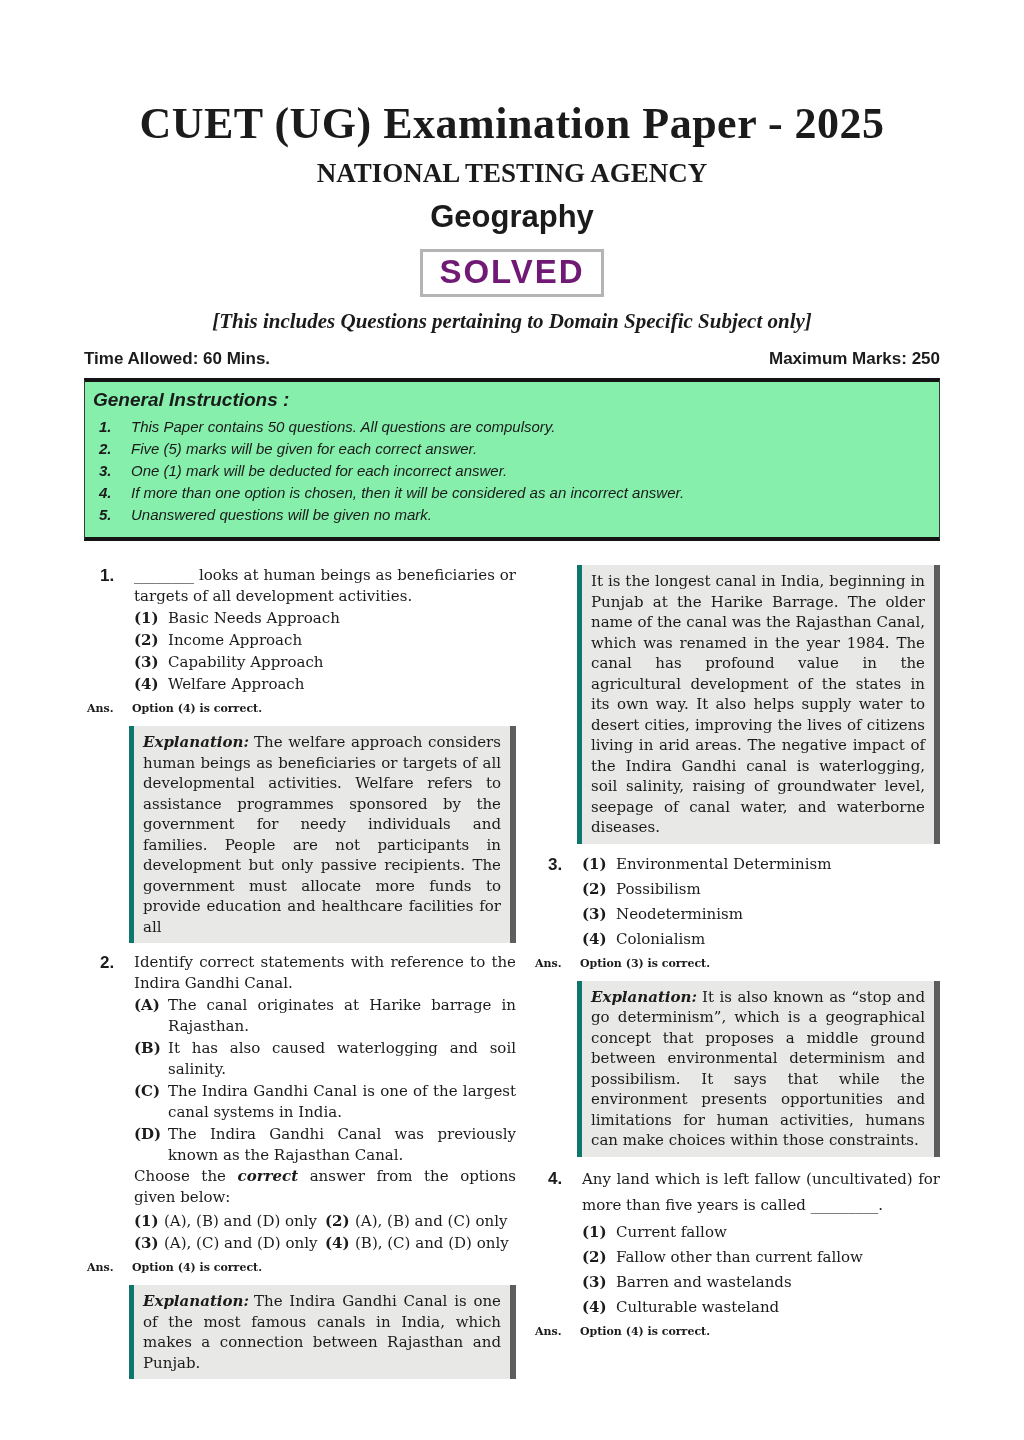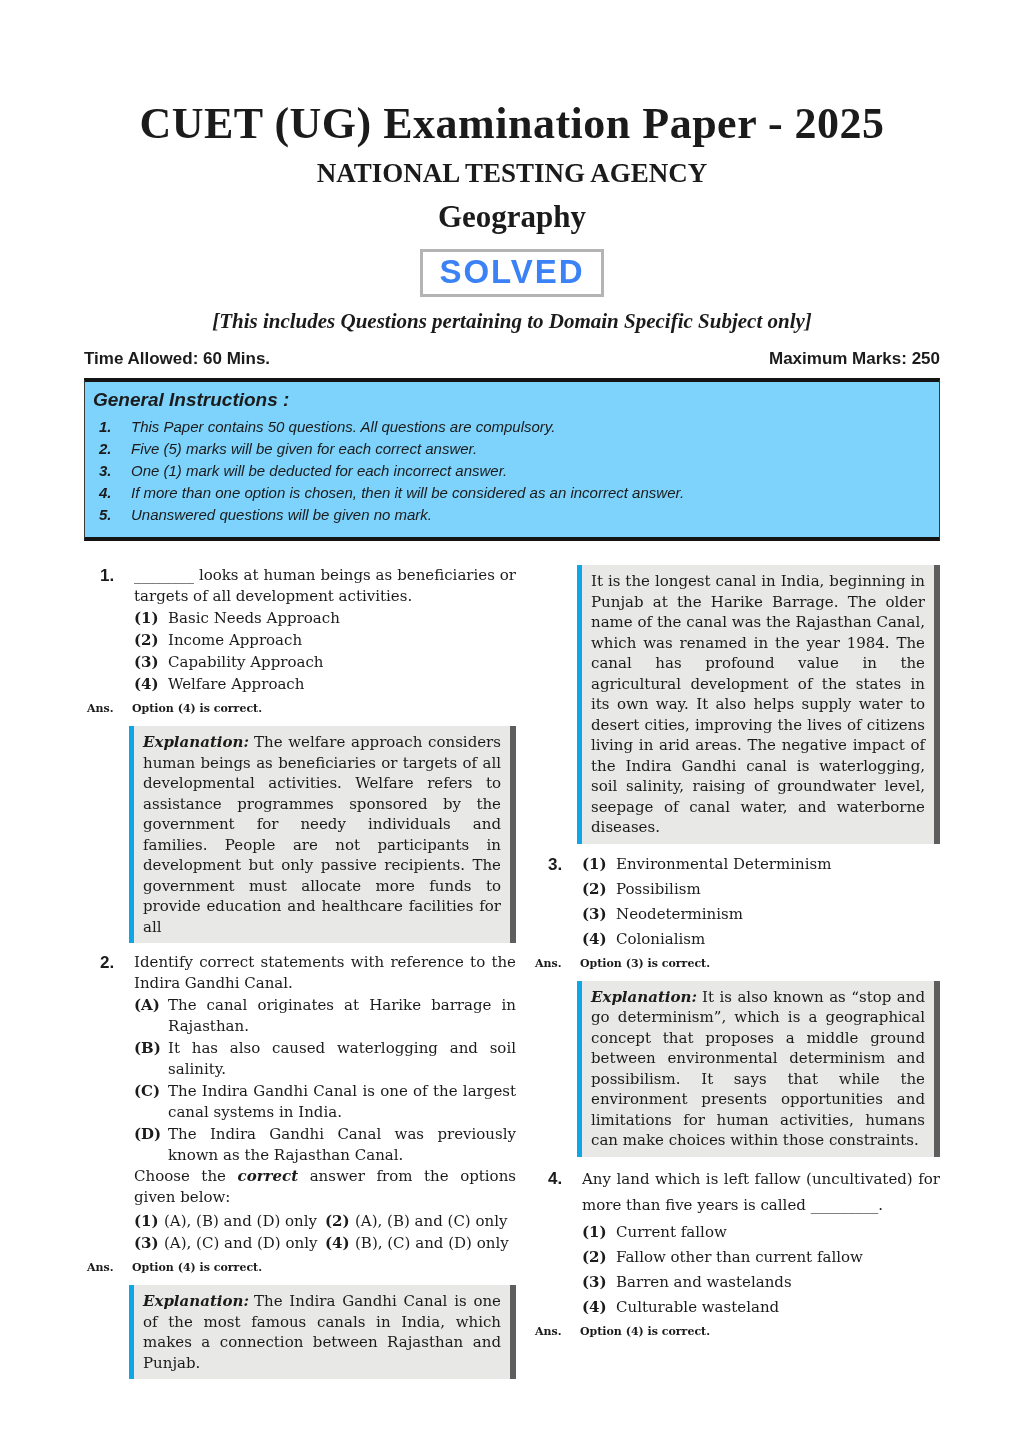--- a/index.html
+++ b/index.html
@@ -12,40 +12,40 @@
   
   .title {
     text-align:center; font-family:"Liberation Serif", serif;
     font-weight:bold; font-size:44px; line-height:1.1; letter-spacing:.5px;
   }
   .agency {
     text-align:center; font-family:"Liberation Serif", serif;
     font-weight:bold; font-size:27px; margin-top:10px;
   }
   .subject {
-    text-align:center; font-family:Liberation Serif, serif;
+    text-align:center; font-family:Liberation Sans, sans-serif;
     font-weight:bold; font-size:31px; margin-top:10px;
   }
   .badge-wrap { text-align:center; margin-top:14px; }
   .badge {
-    display:inline-block; border:3px solid #b4b4b4; color:#3b82f6;
+    display:inline-block; border:3px solid #b4b4b4; color:#701a75;
     font-family:"Liberation Sans", sans-serif; font-weight:bold;
     font-size:33px; letter-spacing:2px; padding:1px 16px 3px 16px;
   }
   .note {
     text-align:center; font-family:"Liberation Serif", serif;
     font-weight:bold; font-style:italic; font-size:21px; margin-top:12px;
   }
   .meta-row {
     display:flex; justify-content:space-between; margin-top:15px;
     font-family:"Liberation Sans", sans-serif; font-weight:bold; font-size:17px;
   }
   
   .instructions {
-    margin-top:9px; background:#7dd3fc;
+    margin-top:9px; background:#86efac;
     border-top:4px solid #141414; border-bottom:4px solid #141414;
     border-left:1px solid #3a3a3a; border-right:1px solid #3a3a3a;
     padding:5px 10px 9px 6px;
     font-family:"Liberation Sans", sans-serif; font-style:italic;
   }
   .instructions-title { font-size:19px; font-weight:bold; margin:2px 0 7px 2px; }
   .inst-item { display:flex; font-size:15px; margin:5px 0; }
   .inst-num { flex:none; width:40px; font-weight:bold; padding-left:8px; box-sizing:border-box; }
   .inst-text { flex:1; }
   
@@ -68,21 +68,21 @@
   .statement { text-align:justify; }
   .choose-line { }
   .em-bold { font-weight:bold; font-style:italic; }
   .combo-grid { display:grid; grid-template-columns:1fr 1fr; margin-top:2px; }
   .combo { display:flex; line-height:22px; }
   .combo .opt-label { width:30px; }
   .ans { display:flex; font-weight:bold; font-size:11px; line-height:21px; margin-top:3px; }
   .ans-label { flex:none; width:48px; padding-left:3px; box-sizing:border-box; }
   .expl {
     margin:7px 0 9px 45px; background:#e8e8e6;
-    border-left:5px solid #0ea5e9; border-right:6px solid #5e5e5e;
+    border-left:5px solid #0f766e; border-right:6px solid #5e5e5e;
     padding:6px 9px; font-size:15px; line-height:20.5px; text-align:justify;
   }
   .expl-cont { margin:0 0 10px 45px; }
   .expl-label { font-weight:bold; font-style:italic; margin-right:5px; }
 </style>
 </head>
 <body>
 
 <div class="page">
 

